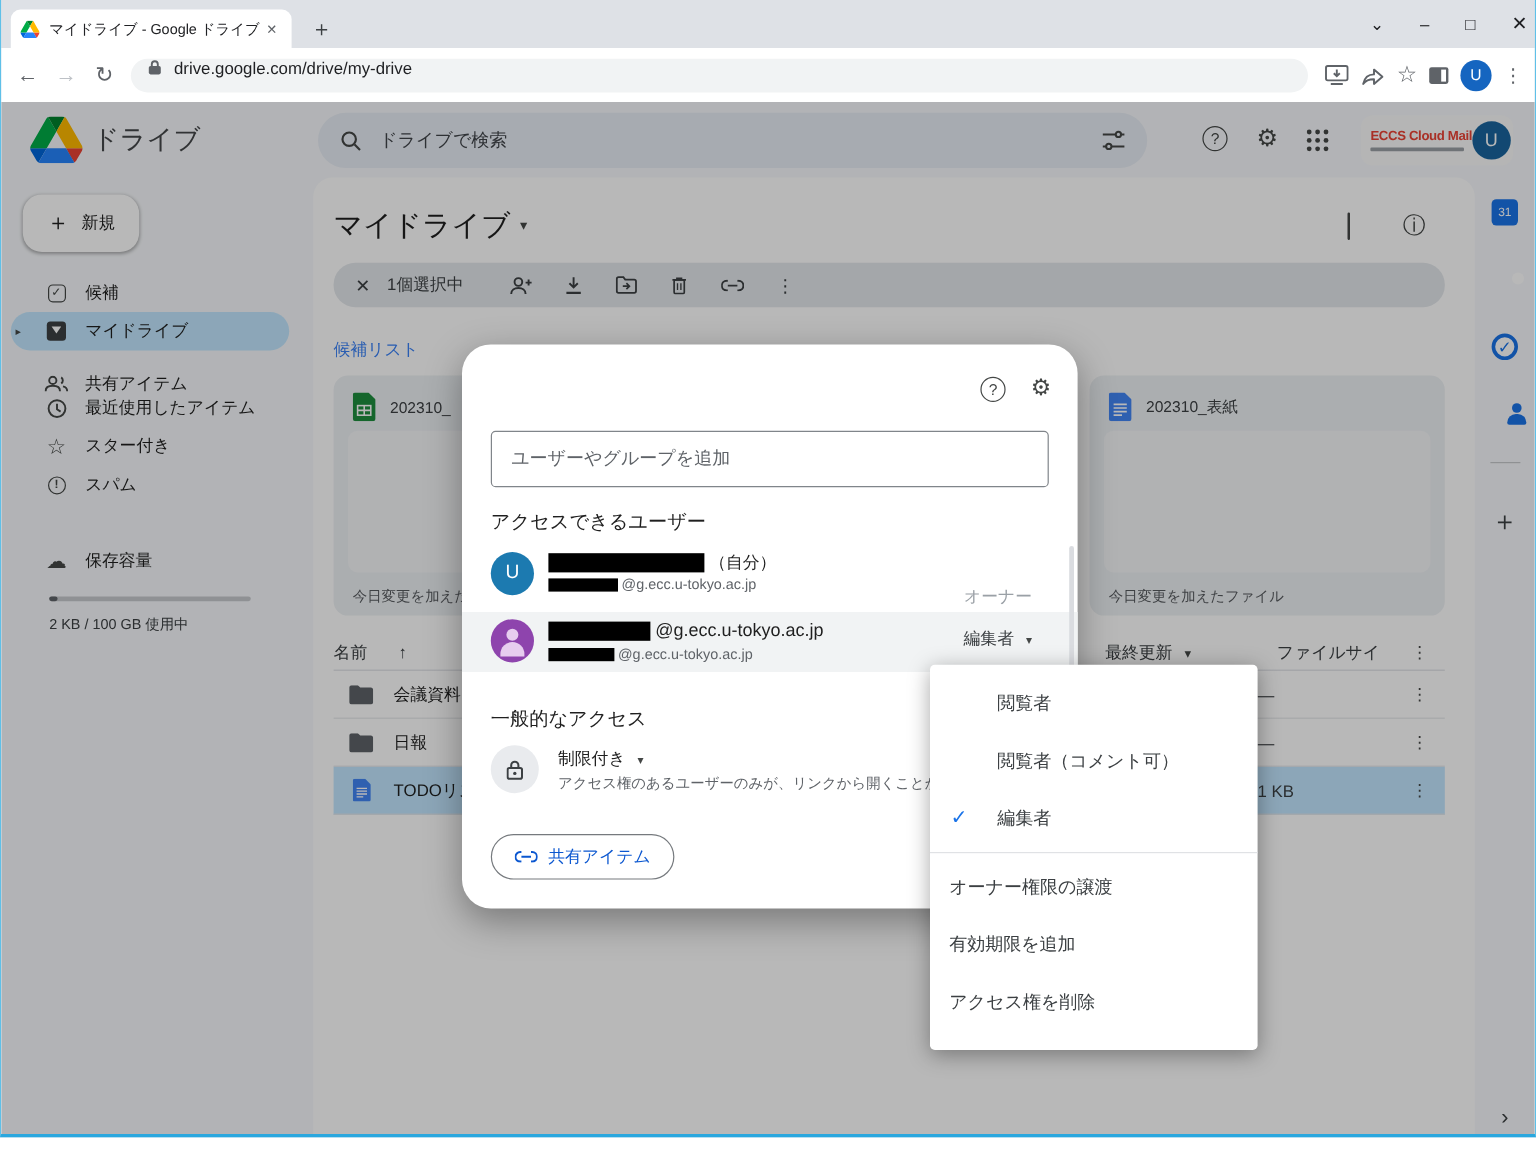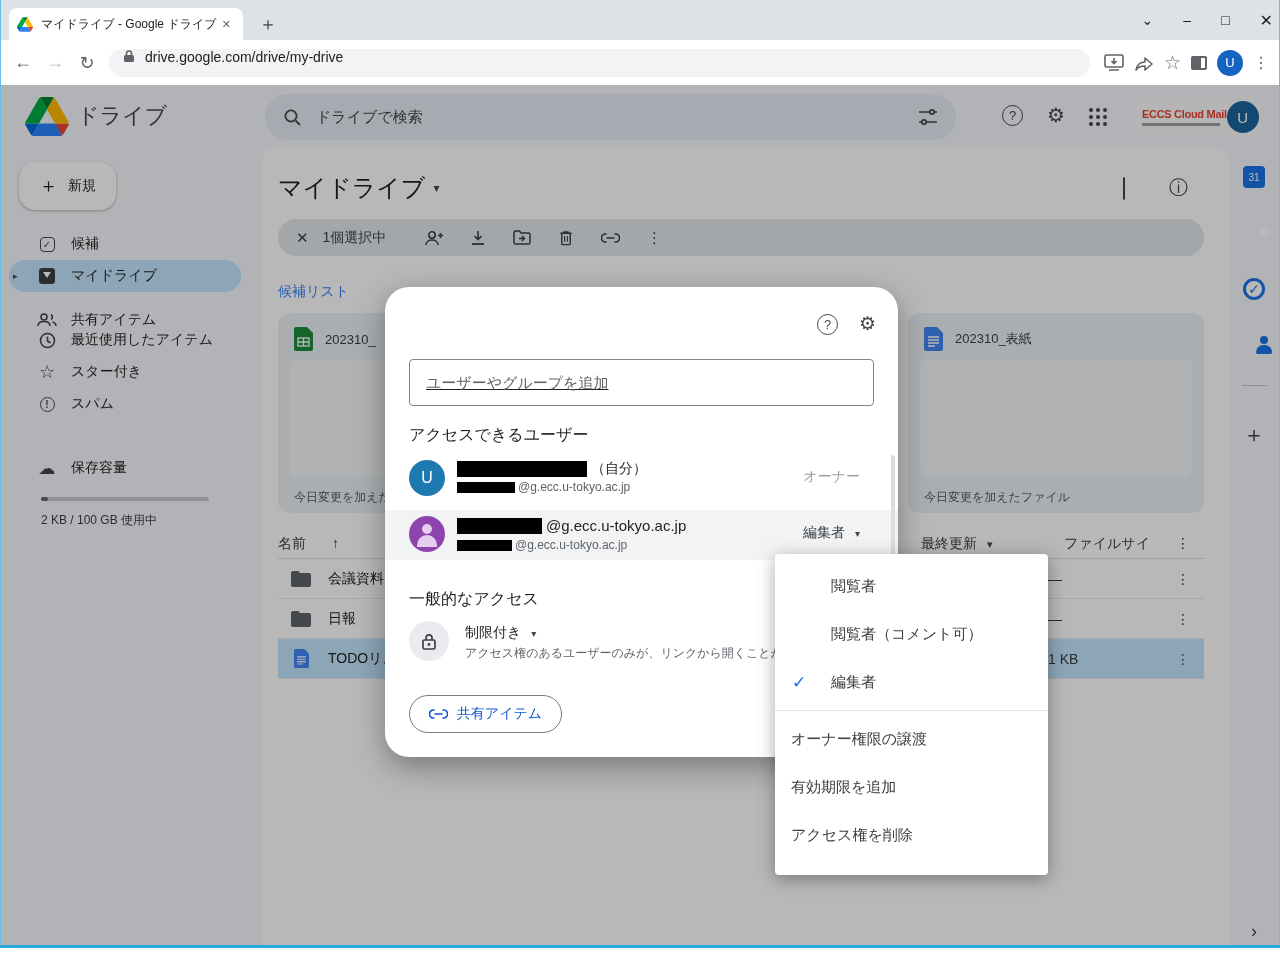--- a/index.html
+++ b/index.html
@@ -119,36 +119,36 @@
   .rail-plus { font-size:22px; color:#3c4043; }
   .rail-chev { font-size:18px; color:#3c4043; }
 
   
   .dialog { position:absolute; left:384px; top:202px; width:513px; height:470px; background:#fff; border-radius:24px;
             box-shadow:0 10px 30px rgba(0,0,0,.35); z-index:50; }
   .dlg-title { position:absolute; left:24px; top:24px; font-size:22px; color:#1f1f1f; }
   .dlg-help { position:absolute; left:432px; top:27px; }
   .dlg-gear { position:absolute; left:474px; top:25px; font-size:19px; color:#444746; }
   .dlg-input { position:absolute; left:24px; top:72px; width:465px; height:47px; border:1px solid #80858a; border-radius:4px;
-               font-size:15px; color:#1f1f1f; padding:0 16px; font-family:inherit; background:#fff;text-decoration:underline; }
+               font-size:15px; color:#1f1f1f; padding:0 16px; font-family:inherit; background:#fff; }
   .dlg-input::placeholder { color:#5f6368; opacity:1; }
   .dlg-access { position:absolute; left:24px; top:138px; font-size:16px; color:#1f1f1f; }
   .urow { position:absolute; left:0; width:100%; height:48px; }
   .urow.hl { background:#f1f3f4; }
   .uavatar { position:absolute; left:24px; top:6px; width:36px; height:36px; border-radius:50%; color:#fff; font-size:16px;
              display:flex; align-items:center; justify-content:center; }
   .uavatar.purple { background:#8e44ad; }
   .uavatar.purple::before { content:""; position:absolute; left:13px; top:8px; width:10px; height:10px; border-radius:50%; background:#e7cdef; }
   .uavatar.purple::after { content:""; position:absolute; left:8px; top:19px; width:20px; height:12px; border-radius:10px 10px 0 0; background:#e7cdef; }
   .uline1 { position:absolute; left:72px; top:6px; display:flex; align-items:center; gap:4px; font-size:14px; color:#1f1f1f; }
   .uline1.big { font-size:15px; }
   .uline2 { position:absolute; left:72px; top:26px; display:flex; align-items:center; gap:3px; font-size:12px; color:#5f6368; }
   .redact { background:#000; display:inline-block; }
   .urole { position:absolute; right:38px; top:14px; font-size:14px; }
-  .urole.owner { color:#9aa0a6; }
+  .urole.owner { color:#9aa0a6;margin-top:21px; }
   .urole.editor { color:#3c4043; } .urole .caret { font-size:10px; margin-left:10px; color:#444746; }
   .dlg-scroll { position:absolute; right:3px; top:168px; width:4px; height:106px; background:#dadce0; border-radius:2px; }
   .dlg-general { position:absolute; left:24px; top:302px; font-size:16px; color:#1f1f1f; }
   .lock-circle { position:absolute; left:24px; top:334px; width:40px; height:40px; border-radius:50%; background:#e9ebee;
                  display:flex; align-items:center; justify-content:center; }
   .restricted { position:absolute; left:80px; top:337px; font-size:14px; color:#1f1f1f; }
   .restricted .caret { font-size:10px; margin-left:10px; color:#444746; }
   .restrict-desc { position:absolute; left:80px; top:358px; width:420px; font-size:12px; color:#5f6368; white-space:nowrap; overflow:hidden; }
   .copy-btn { position:absolute; left:24px; top:408px; width:153px; height:38px; border:1px solid #767a7e; border-radius:19px;
               display:flex; align-items:center; justify-content:center; gap:9px; font-size:14px; color:#0b57d0; background:#fff; }

